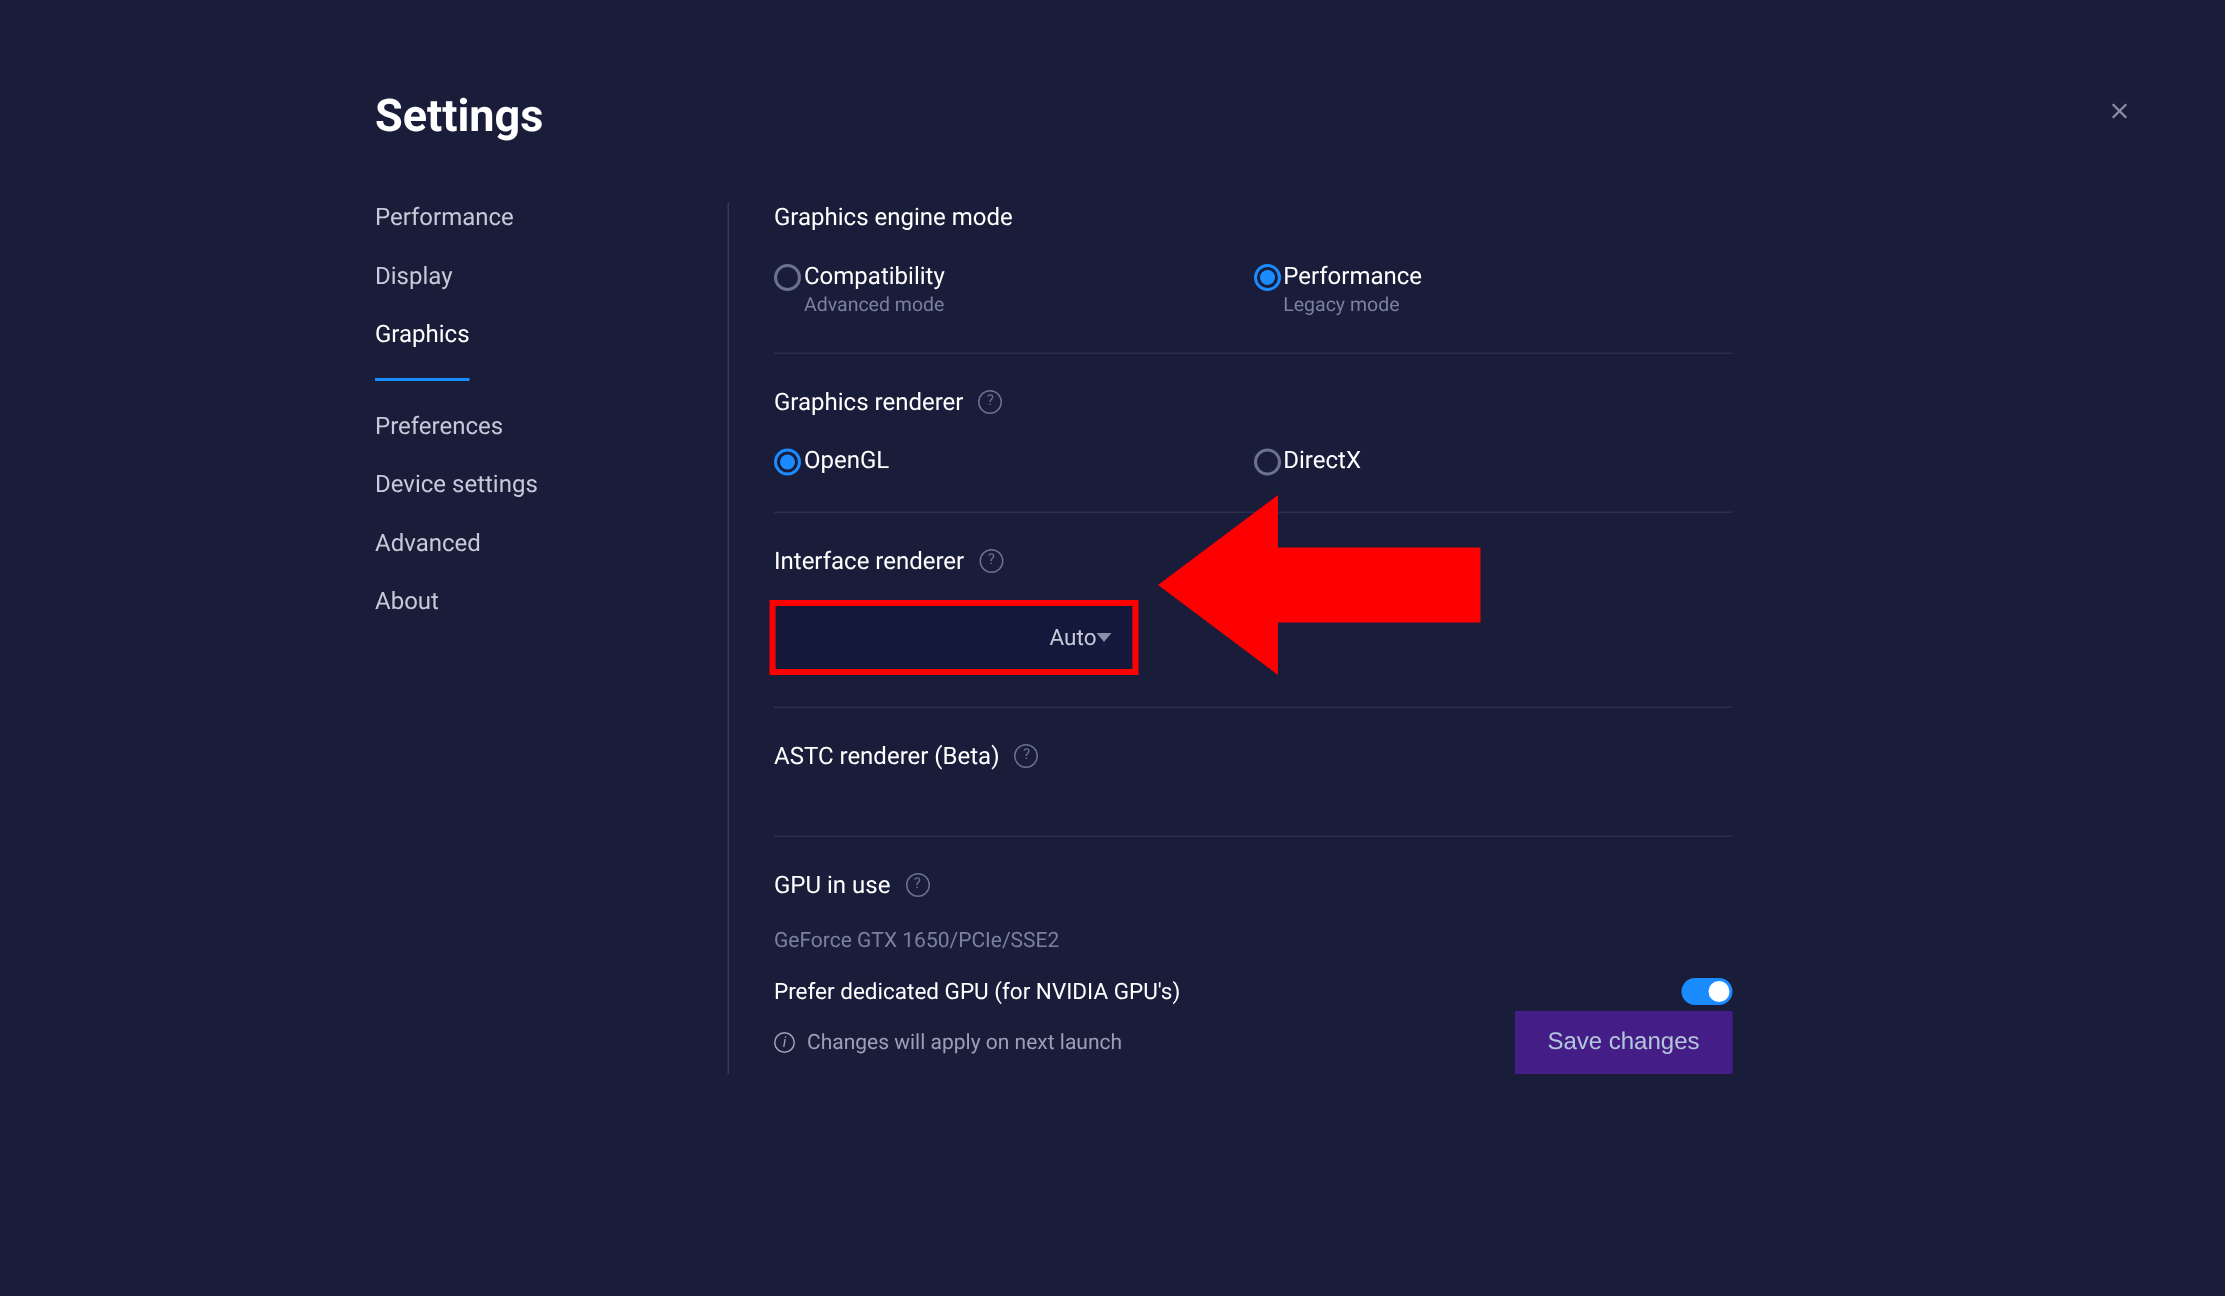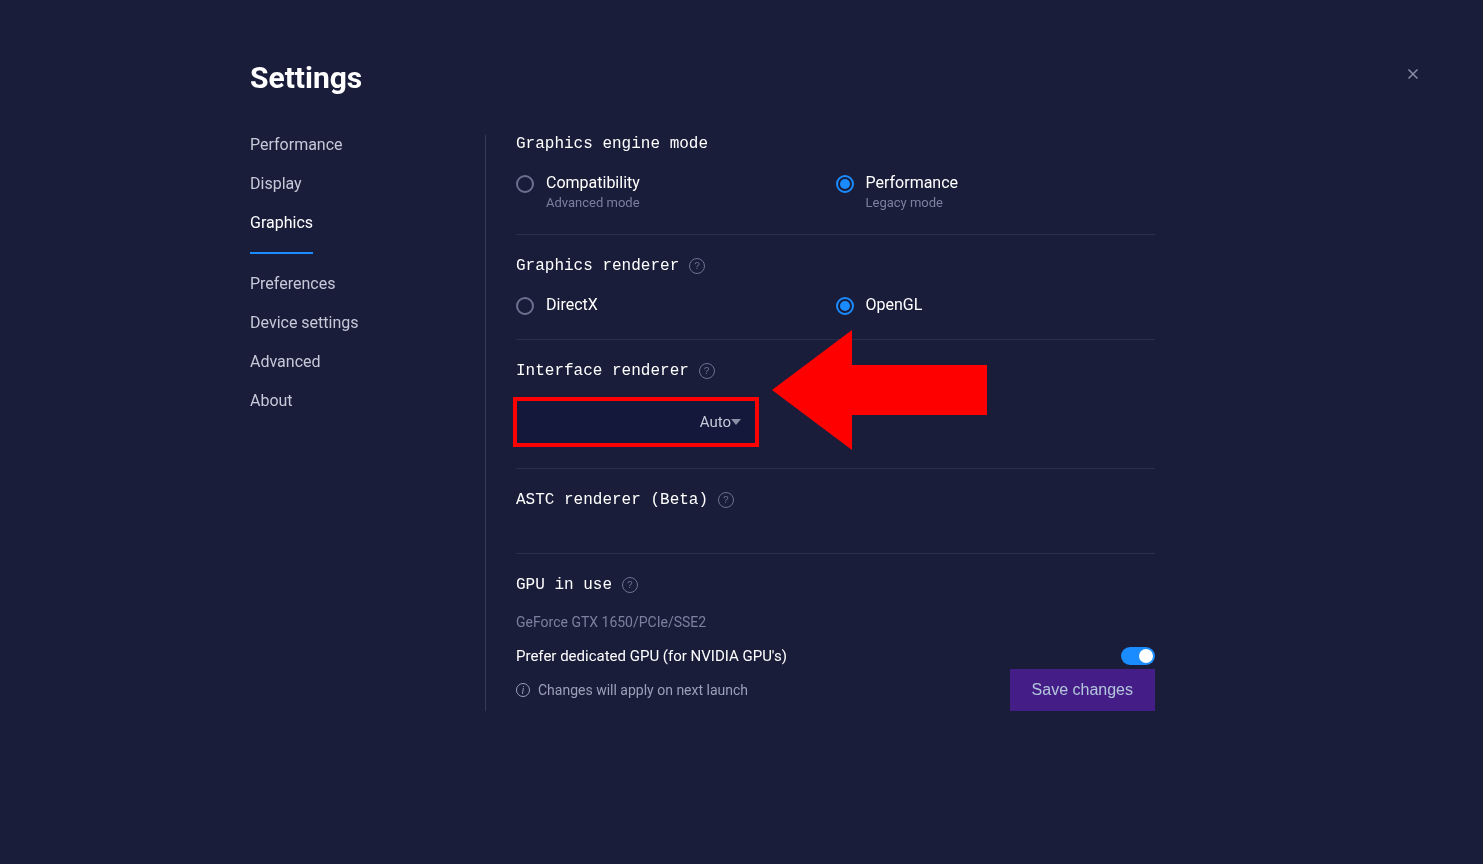--- a/index.html
+++ b/index.html
@@ -72,41 +72,40 @@
       margin-bottom: 22px;
     }
     .section.no-border { border-bottom: none; }
     .section-title {
       font-size: 16px;
       color: #ffffff;
       margin-bottom: 20px;
       display: flex;
       align-items: center;
       gap: 10px;
-      font-family: Liberation Mono, monospace;
     }
     .help-icon {
       width: 16px;
       height: 16px;
       border: 1.5px solid #6b7190;
       border-radius: 50%;
       display: inline-flex;
       align-items: center;
       justify-content: center;
       font-size: 10px;
       color: #6b7190;
       cursor: pointer;
     }
     .radio-row {
       display: flex;
       gap: 0;
     }
     .radio-group {
       display: flex;
-      gap: 12px;
+      gap: 2px;
       align-items: flex-start;
       width: 340px;
       cursor: pointer;
     }
     .radio {
       width: 18px;
       height: 18px;
       border: 2px solid #6b7190;
       border-radius: 50%;
       flex-shrink: 0;
@@ -266,26 +265,26 @@
         </div>
       </div>
 
       <div class="section">
         <div class="section-title">
           <span>Graphics renderer</span>
           <span class="help-icon">?</span>
         </div>
         <div class="radio-row">
           <div class="radio-group">
+            <div class="radio checked"></div>
+            <div class="radio-label">OpenGL</div>
+          </div>
+          <div class="radio-group">
             <div class="radio"></div>
             <div class="radio-label">DirectX</div>
-          </div>
-          <div class="radio-group">
-            <div class="radio checked"></div>
-            <div class="radio-label">OpenGL</div>
           </div>
         </div>
       </div>
 
       <div class="section">
         <div class="section-title">
           <span>Interface renderer</span>
           <span class="help-icon">?</span>
         </div>
         <div class="select highlighted">

